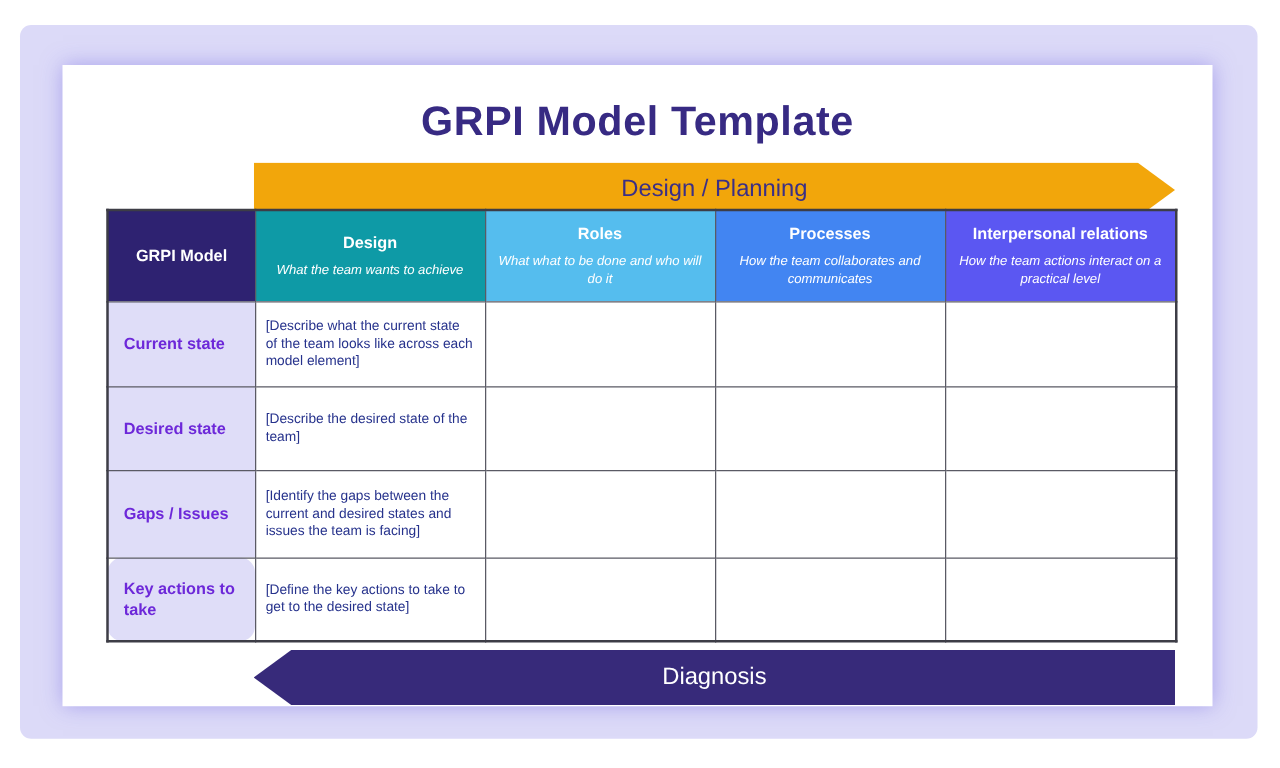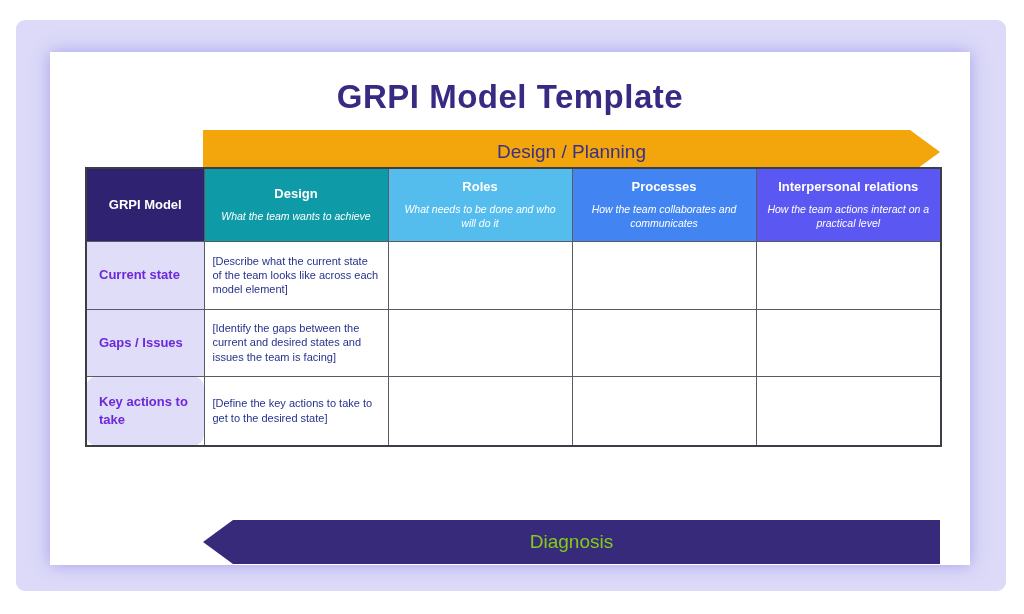--- a/index.html
+++ b/index.html
@@ -101,36 +101,43 @@
         <tr>
           <th class="corner" style="background: rgb(46, 34, 113);">
             <div class="h-title">GRPI Model</div>
           </th>
           <th style="background: rgb(14, 154, 166);">
             <div class="h-title">Design</div>
             <div class="h-sub">What the team wants to achieve</div>
           </th>
           <th style="background: rgb(85, 189, 238);">
             <div class="h-title">Roles</div>
-            <div class="h-sub">What needs to be done and who will do it</div>
+            <div class="h-sub">What what to be done and who will do it</div>
           </th>
           <th style="background: rgb(66, 133, 242);">
             <div class="h-title">Processes</div>
             <div class="h-sub">How the team collaborates and communicates</div>
           </th>
           <th style="background: rgb(91, 87, 242);">
             <div class="h-title">Interpersonal relations</div>
             <div class="h-sub">How the team actions interact on a practical level</div>
           </th>
         </tr>
       </thead>
       <tbody>
         <tr>
           <td class="rowlabel" style="background: rgb(223, 221, 248);">Current state</td>
           <td class="cell">[Describe what the current state of the team looks like across each model element]</td>
+          <td class="cell"></td>
+          <td class="cell"></td>
+          <td class="cell"></td>
+        </tr>
+        <tr>
+          <td class="rowlabel" style="background: rgb(223, 221, 248);">Desired state</td>
+          <td class="cell">[Describe the desired state of the team]</td>
           <td class="cell"></td>
           <td class="cell"></td>
           <td class="cell"></td>
         </tr>
         <tr>
           <td class="rowlabel" style="background: rgb(223, 221, 248);">Gaps / Issues</td>
           <td class="cell">[Identify the gaps between the current and desired states and issues the team is facing]</td>
           <td class="cell"></td>
           <td class="cell"></td>
           <td class="cell"></td>
@@ -138,18 +145,18 @@
         <tr>
           <td class="rowlabel" style="background: rgb(223, 221, 248); border-radius: 12px;">Key actions to take</td>
           <td class="cell">[Define the key actions to take to get to the desired state]</td>
           <td class="cell"></td>
           <td class="cell"></td>
           <td class="cell"></td>
         </tr>
       </tbody>
     </table>
 
-    <div class="banner banner-bottom" style="background: rgb(55, 42, 122); color: #84cc16;">
+    <div class="banner banner-bottom" style="background: rgb(55, 42, 122); color: #ffffff;">
       <span>Diagnosis</span>
     </div>
 
   </div>
 </div>
 
 </body></html>

